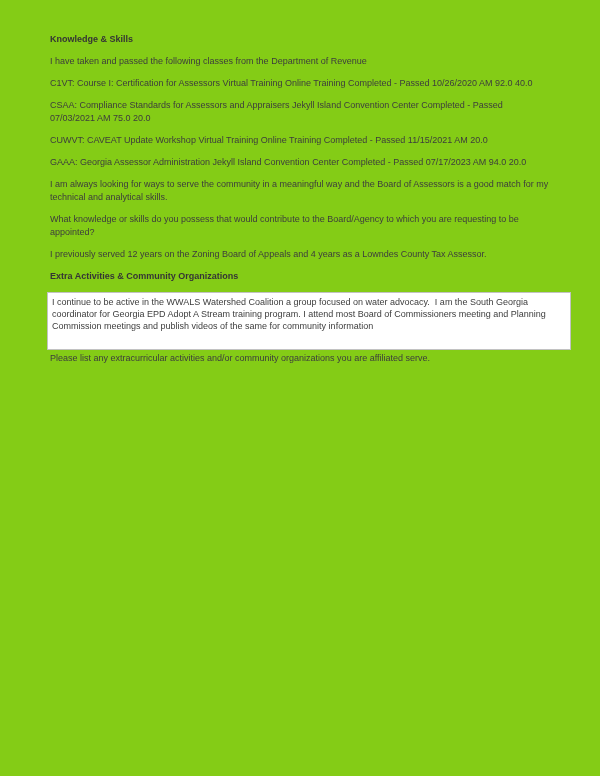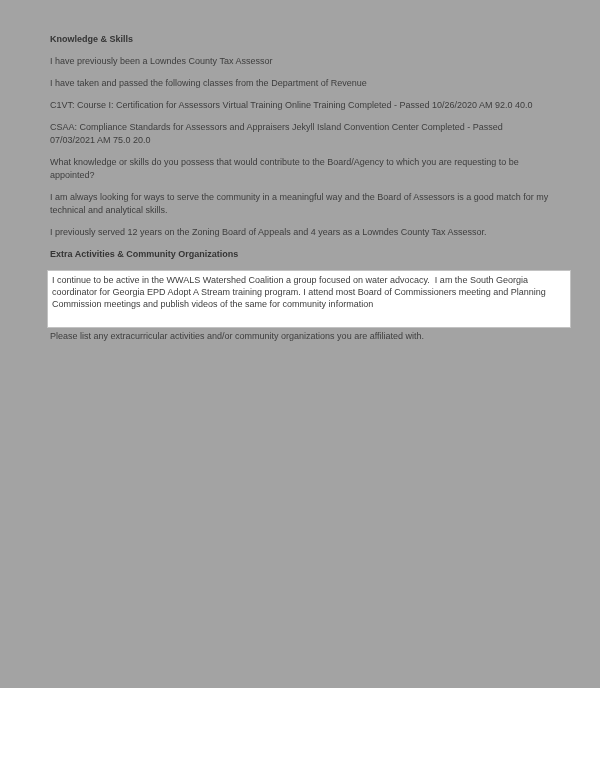--- a/index.html
+++ b/index.html
@@ -1,21 +1,21 @@
 <!DOCTYPE html>
 <html><head>
 <meta charset="utf-8">
 <style>
   * { margin: 0; padding: 0; box-sizing: border-box; }
   html, body { background: #ffffff; }
   .page {
     position: relative;
     width: 600px;
-    height: 688px;
-    background: #a3a3a3;
+    height: 776px;
+    background: #84cc16;
     font-family: "Liberation Sans", sans-serif;
     color: #3d3d3d;
     overflow: hidden;
   }
   .content {
     padding: 33px 26px 0 50px;
   }
   .para {
     font-size: 9px;
     line-height: 13px;
@@ -60,31 +60,32 @@
   }
 </style>
 </head>
 <body>
 
 <div class="page">
   <div class="content">
 
     <div class="heading">Knowledge &amp; Skills</div>
 
-    <p class="para">I have previously been a Lowndes County Tax Assessor</p>
     <p class="para">I have taken and passed the following classes from the Department of Revenue</p>
 
     <p class="para">C1VT: Course I: Certification for Assessors Virtual Training Online Training Completed - Passed 10/26/2020 AM 92.0 40.0</p>
     <p class="para">CSAA: Compliance Standards for Assessors and Appraisers Jekyll Island Convention Center Completed - Passed 07/03/2021 AM 75.0 20.0</p>
+    <p class="para">CUWVT: CAVEAT Update Workshop Virtual Training Online Training Completed - Passed 11/15/2021 AM 20.0</p>
+    <p class="para">GAAA: Georgia Assessor Administration Jekyll Island Convention Center Completed - Passed 07/17/2023 AM 94.0 20.0</p>
 
+    <p class="para">I am always looking for ways to serve the community in a meaningful way and the Board of Assessors is a good match for my technical and analytical skills.</p>
     <p class="para">What knowledge or skills do you possess that would contribute to the Board/Agency to which you are requesting to be appointed?</p>
-    <p class="para">I am always looking for ways to serve the community in a meaningful way and the Board of Assessors is a good match for my technical and analytical skills.</p>
 
     <p class="para">I previously served 12 years on the Zoning Board of Appeals and 4 years as a Lowndes County Tax Assessor.</p>
 
     <div class="heading section-gap">Extra Activities &amp; Community Organizations</div>
 
     <textarea class="activities-textarea" spellcheck="false" style="">I continue to be active in the WWALS Watershed Coalition a group focused on water advocacy.  I am the South Georgia coordinator for Georgia EPD Adopt A Stream training program. I attend most Board of Commissioners meeting and Planning Commission meetings and publish videos of the same for community information</textarea>
 
-    <p class="caption">Please list any extracurricular activities and/or community organizations you are affiliated with.</p>
+    <p class="caption">Please list any extracurricular activities and/or community organizations you are affiliated serve.</p>
 
   </div>
 </div>
 
 </body></html>

